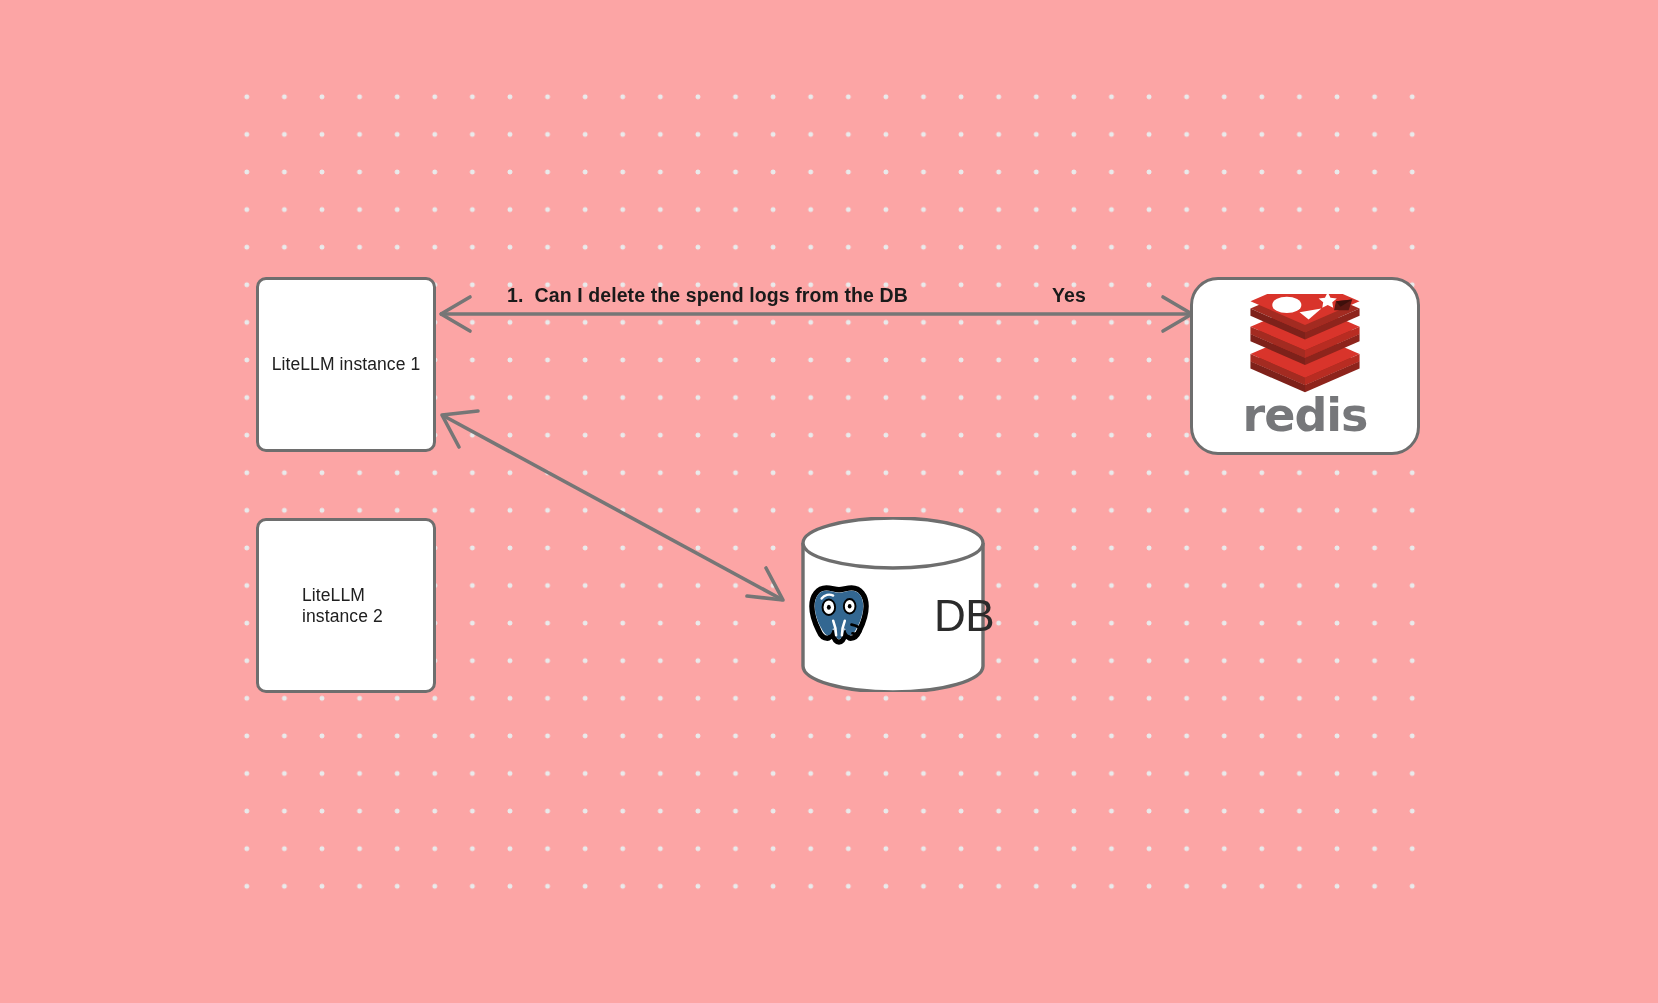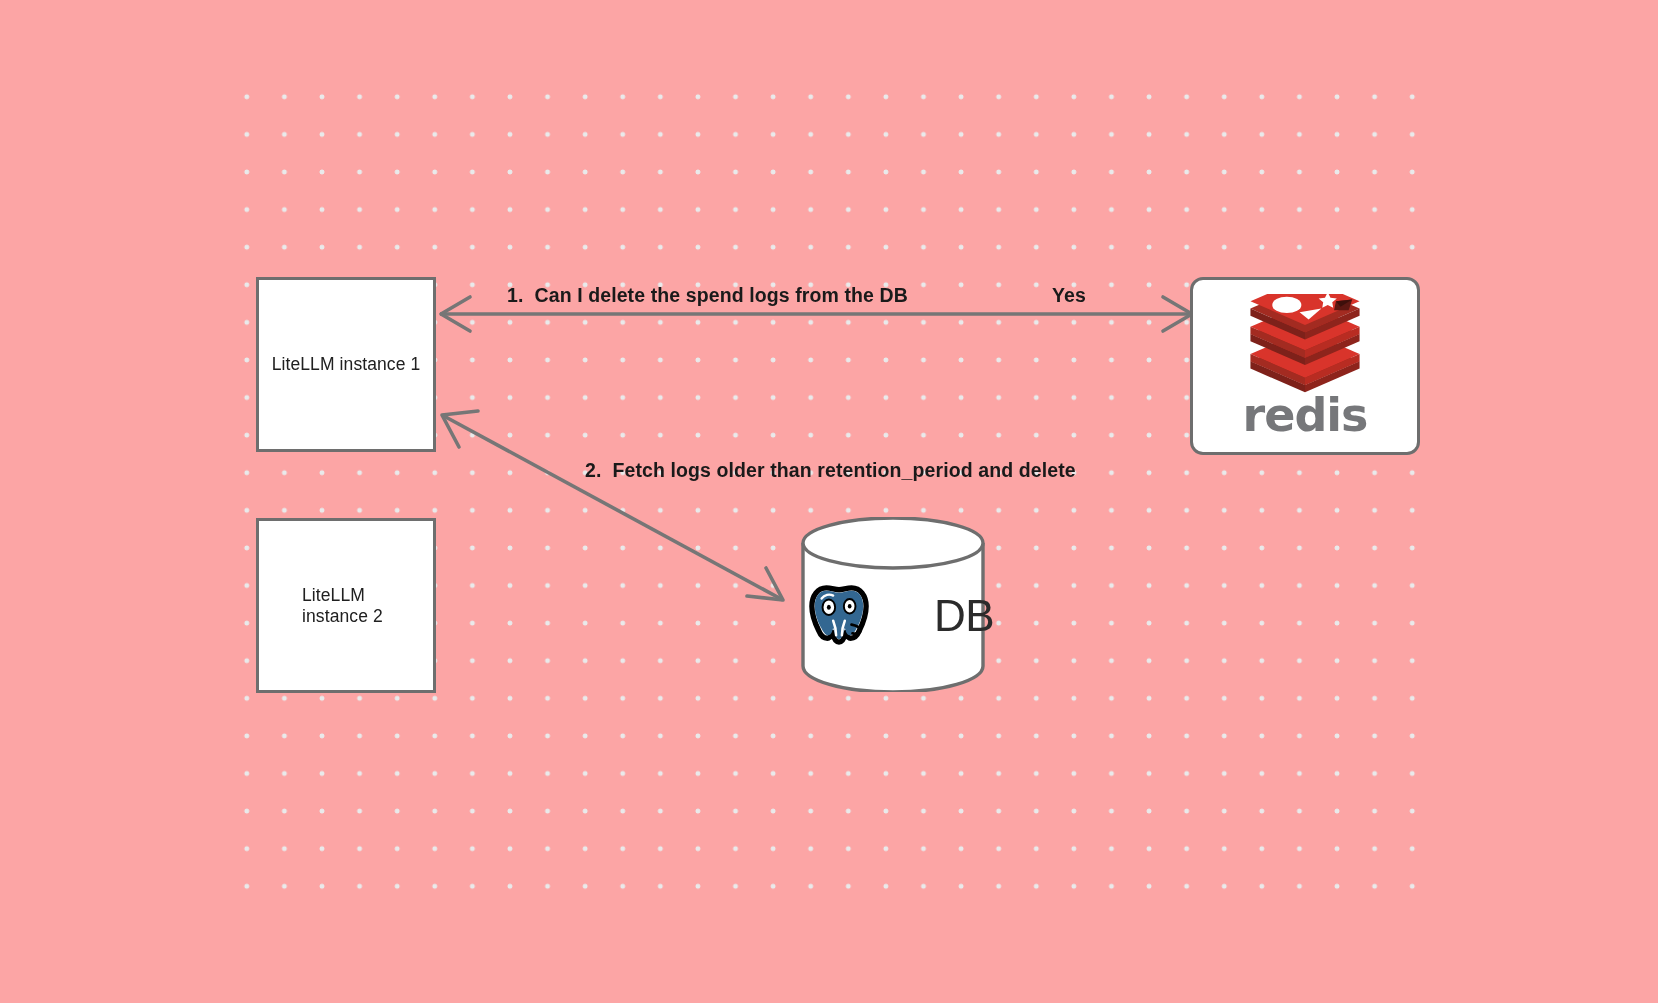--- a/index.html
+++ b/index.html
@@ -39,37 +39,37 @@
     width: 1658px;
     height: 1003px;
     pointer-events: none;
   }
   
   .node-box {
     position: absolute;
     box-sizing: border-box;
     background: #ffffff;
     border: 3.5px solid #6e6e6e;
-    border-radius: 0;
+    border-radius: 10px;
     display: flex;
     align-items: center;
     justify-content: center;
   }
   .node-label {
     font-size: 17.5px;
     color: #202020;
     font-family: "Liberation Sans", sans-serif;
     letter-spacing: 0.1px;
   }
   .redis-node {
     position: absolute;
     box-sizing: border-box;
     background: #ffffff;
     border: 3.5px solid #6e6e6e;
-    border-radius: 13px;
+    border-radius: 28px;
     display: flex;
     flex-direction: column;
     align-items: center;
     justify-content: center;
   }
   .redis-wordmark {
     font-family: "DejaVu Sans", sans-serif;
     font-size: 46px;
     font-weight: 700;
     color: #76777a;
@@ -132,21 +132,20 @@
       <line x1="442" y1="415" x2="783" y2="600" stroke="#767676" stroke-width="3.6" stroke-linecap="butt"></line>
       <polyline points="478,411 442,415 459,447" fill="none" stroke="#767676" stroke-width="3.6" stroke-linecap="round" stroke-linejoin="round"></polyline>
       <polyline points="747,596 783,600 766,568" fill="none" stroke="#767676" stroke-width="3.6" stroke-linecap="round" stroke-linejoin="round"></polyline>
     </g>
   </svg>
 
   <div class="edge-label" style="left:507px; top:284px;">1.  Can I delete the spend logs from the DB</div>
 
   <div class="edge-label" style="left:1052px; top:284px;">Yes</div>
 
-  <div class="edge-label" style="left:585px; top:459px;">2.  Fetch logs older than retention_period and delete</div>
 
   <div class="node-box" style="left:256px; top:277px; width:180px; height:175px;">
     <span class="node-label">LiteLLM instance 1</span>
   </div>
 
   <div class="node-box" style="left:256px; top:518px; width:180px; height:175px;padding-left:43px;">
     <span class="node-label">LiteLLM instance 2</span>
   </div>
 
 

